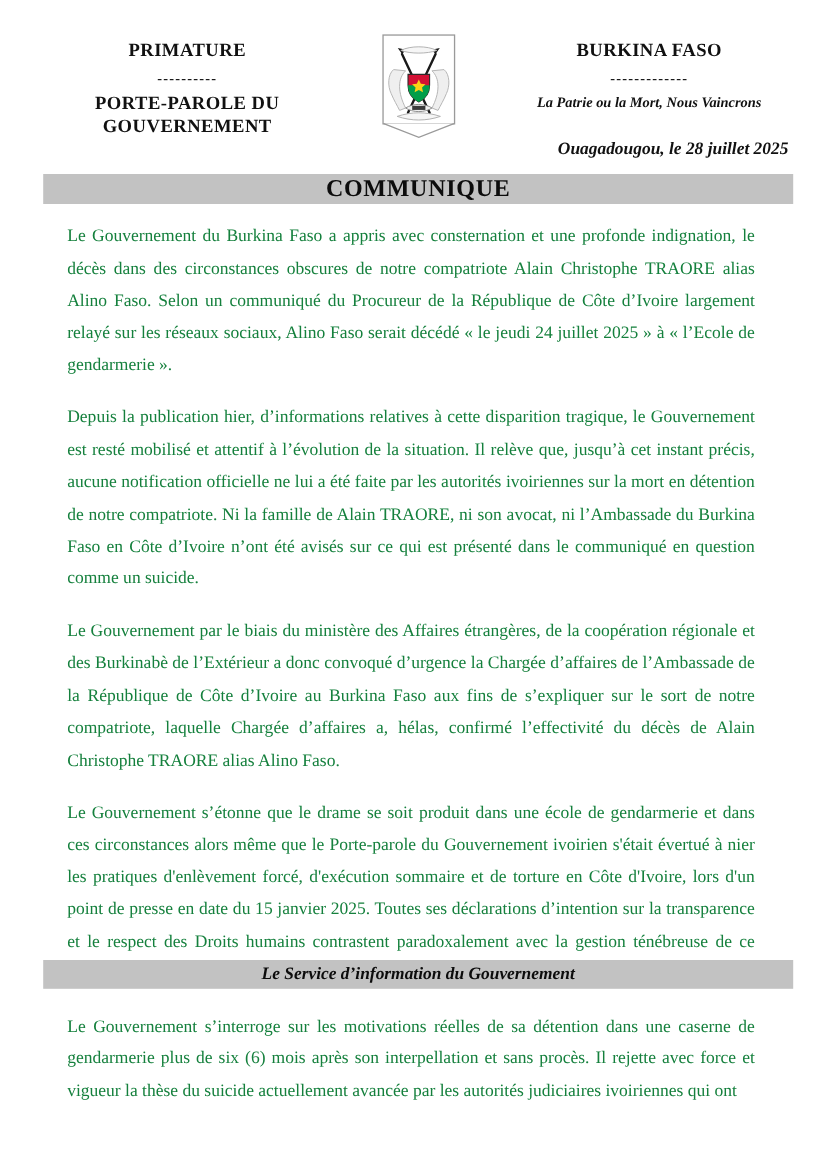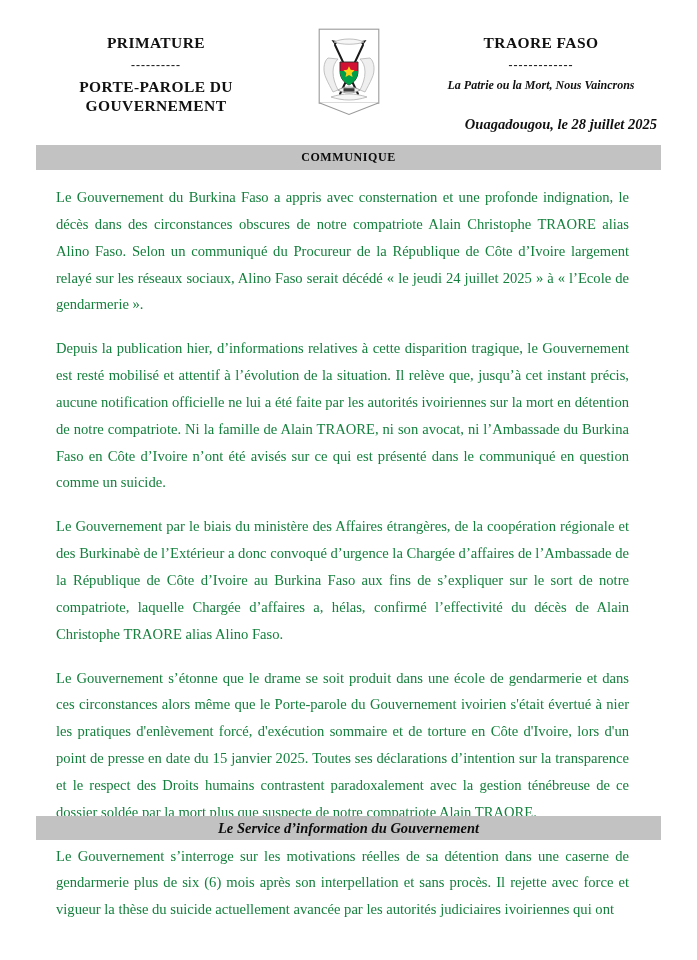--- a/index.html
+++ b/index.html
@@ -93,29 +93,29 @@
   .banner {
     background: #c2c2c2;
     margin: 12px 36px 0 36px;
     height: 25px;
     display: flex;
     align-items: center;
     justify-content: center;
   }
   .banner-title {
     font-weight: bold;
-    font-size: 12px;
+    font-size: 20px;
     letter-spacing: 0.6px;
     color: #0c0c0c;
   }
   .footer-banner {
     position: absolute;
     left: 36px;
     right: 36px;
-    bottom: 18px;
+    bottom: 34px;
     background: #c2c2c2;
     height: 24px;
     display: flex;
     align-items: center;
     justify-content: center;
   }
   .footer-text {
     font-weight: bold;
     font-style: italic;
     font-size: 14.5px;
@@ -178,21 +178,21 @@
 
           <path d="M20 62 C26 58 36 58 42 62 C36 66 26 66 20 62 Z" fill="#f0f0f0" stroke="#8d8d8d" stroke-width="0.8"></path>
           <rect x="25.5" y="60.2" width="11" height="3.4" fill="#3a3a3a"></rect>
 
           <path d="M13 69 C25 65 37 65 49 69 C37 73 25 73 13 69 Z" fill="#f6f6f6" stroke="#b0b0b0" stroke-width="0.8"></path>
         </svg>
       </div>
     </div>
 
     <div class="lh-col right">
-      <div class="org-line">TRAORE FASO</div>
+      <div class="org-line">BURKINA FASO</div>
       <div class="dash-rule">-------------</div>
       <div class="motto">La Patrie ou la Mort, Nous Vaincrons</div>
     </div>
 
   </div>
 
   <div class="dateline">Ouagadougou, le 28 juillet 2025</div>
 
   <div class="banner">
     <span class="banner-title">COMMUNIQUE</span>

